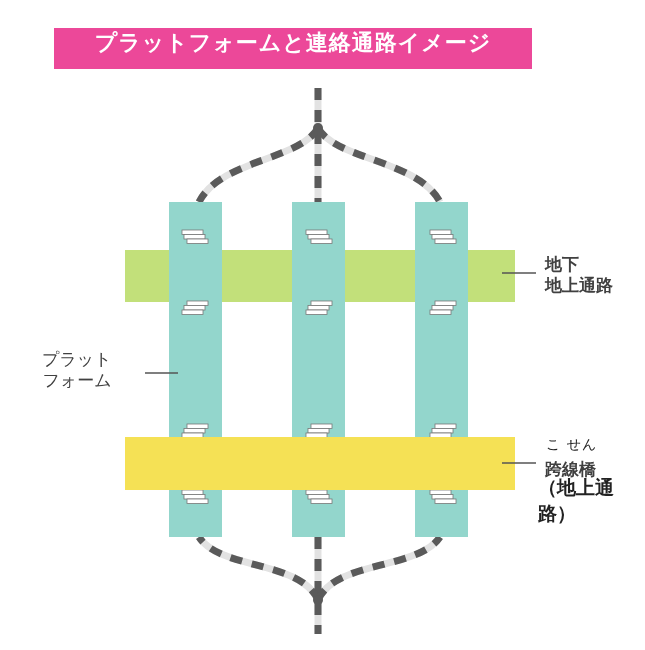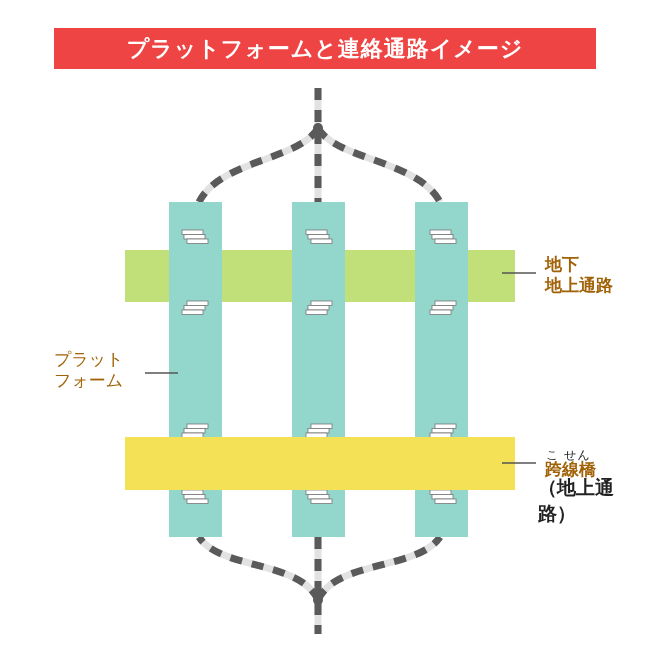--- a/index.html
+++ b/index.html
@@ -1,24 +1,24 @@
 <!DOCTYPE html>
 <html><head>
 <meta charset="utf-8">
 <style>
   html, body { margin:0; padding:0; background:#ffffff; }
   body { width:645px; height:650px; position:relative; overflow:hidden;
          font-family:"DejaVu Sans","Liberation Sans",sans-serif; }
-  .title-bar { position:absolute; left:54px; top:28px; width:542px; height:41px;
-               background:#ef4444; color:#fff; display:flex; align-items:center;
+  .title-bar { position:absolute; left:54px; top:28px; width:478px; height:41px;
+               background:#ec4899; color:#fff; display:flex; align-items:flex-start;
                justify-content:center; font-size:22px; font-weight:bold; letter-spacing:1px; }
   svg.diagram { position:absolute; left:0; top:0; }
-  .label { position:absolute; color:#a16207; font-size:17px; line-height:21px; font-weight:bold; }
+  .label { position:absolute; color:#404040; font-size:17px; line-height:21px; font-weight:bold; }
   .label.light { font-weight:normal; }
-  .ruby { position:absolute; font-size:12px; color:#222; letter-spacing:1px;margin-top:11px; }
+  .ruby { position:absolute; font-size:14px; color:#222; letter-spacing:1px; }
   .sub { position:absolute; font-size:19px; color:#222; font-weight:bold; }
 </style>
 </head>
 <body>
 
 <div class="title-bar">
   <span>プラットフォームと連絡通路イメージ</span>
 </div>
 
 <svg class="diagram" width="645" height="650" viewBox="0 0 645 650">
@@ -84,21 +84,21 @@
   <use href="#stair-up" x="430" y="424"></use>
   <use href="#stair-down" x="430" y="490"></use>
 
   <rect x="125" y="437" width="390" height="53" fill="#f5e155"></rect>
 
   <line x1="145" y1="373" x2="178" y2="373" stroke="#555" stroke-width="1.5"></line>
   <line x1="502" y1="273" x2="536" y2="273" stroke="#555" stroke-width="1.5"></line>
   <line x1="502" y1="463" x2="536" y2="463" stroke="#555" stroke-width="1.5"></line>
 </svg>
 
-<div class="label light" style="left:54px; top:349px;">
+<div class="label light" style="left:42px; top:349px;text-align:right;">
   <div>プラット</div>
   <div>フォーム</div>
 </div>
 
 <div class="label" style="left:545px; top:254px;">
   <div>地下</div>
   <div>地上通路</div>
 </div>
 
 <div class="ruby" style="left:546px; top:436px;">こ せん</div>

